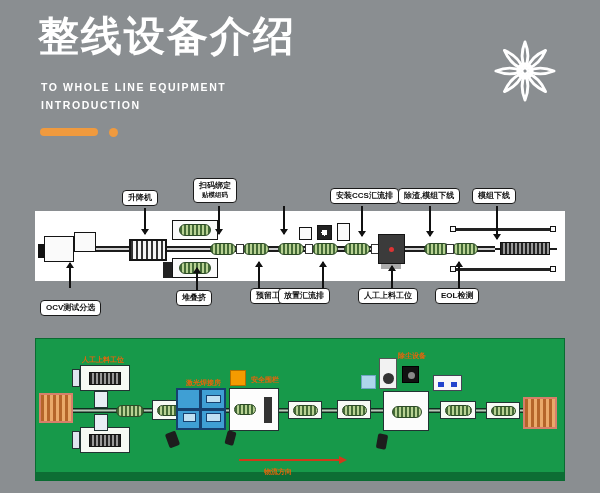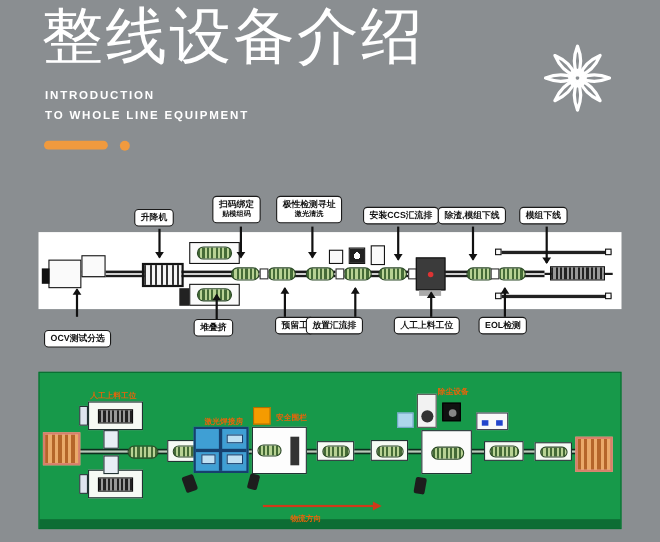--- a/index.html
+++ b/index.html
@@ -1,19 +1,19 @@
 <!DOCTYPE html>
 <html><head>
 <meta charset="utf-8">
 <style>
   html,body{margin:0;padding:0;}
   #stage{position:relative;width:600px;height:493px;background:#8A8E91;overflow:hidden;
          font-family:"Liberation Sans","DejaVu Sans",sans-serif;}
   
-  .title{position:absolute;left:38px;top:2px;font-size:56px;font-weight:400;color:#fff;
+  .title{position:absolute;left:38px;top:14px;font-size:41px;font-weight:700;color:#fff;
          letter-spacing:2px;line-height:1.1;}
   .subtitle{position:absolute;left:41px;top:78px;color:#fff;font-size:10.5px;font-weight:bold;
             letter-spacing:1.6px;line-height:18px;}
   .accent-bar{position:absolute;left:40px;top:128px;width:58px;height:8px;border-radius:4px;background:#F09A3E;}
   .accent-dot{position:absolute;left:109px;top:128px;width:9px;height:9px;border-radius:50%;background:#F09A3E;}
   .atom{position:absolute;left:494px;top:38px;}
   
   .schematic{position:absolute;left:35px;top:211px;width:530px;height:70px;background:#fff;}
   .abs{position:absolute;}
   .mach{position:absolute;background:#fafafa;border:1.5px solid #141414;box-sizing:border-box;}
@@ -54,22 +54,22 @@
        border:4px solid transparent;border-left:8px solid #CF3A1A;}
   .swatch{position:absolute;background:#F59B00;border:1px solid #B26F00;box-sizing:border-box;}
 </style>
 </head>
 <body>
 
 <div id="stage">
 
   <div class="title">整线设备介绍</div>
   <div class="subtitle">
+    <div>TO WHOLE LINE EQUIPMENT</div>
     <div>INTRODUCTION</div>
-    <div>TO WHOLE LINE EQUIPMENT</div>
   </div>
   <div class="accent-bar"></div>
   <div class="accent-dot"></div>
   <svg class="atom" viewBox="0 0 64 64" width="62" height="66">
     <g fill="none" stroke="#ffffff" stroke-width="3" stroke-linejoin="round">
       <path d="M32 2 Q38 17 32 29 Q26 17 32 2 Z"></path>
       <path d="M32 2 Q38 17 32 29 Q26 17 32 2 Z" transform="rotate(45 32 32)"></path>
       <path d="M32 2 Q38 17 32 29 Q26 17 32 2 Z" transform="rotate(90 32 32)"></path>
       <path d="M32 2 Q38 17 32 29 Q26 17 32 2 Z" transform="rotate(135 32 32)"></path>
       <path d="M32 2 Q38 17 32 29 Q26 17 32 2 Z" transform="rotate(180 32 32)"></path>
@@ -80,24 +80,20 @@
     </g>
   </svg>
 
   <div class="lbl" style="left:122px;top:190px;">
     <span>升降机</span>
   </div>
   <div class="lbl" style="left:193px;top:178px;">
     <div>扫码绑定</div>
     <div class="sub">贴模组码</div>
   </div>
-  <div class="lbl" style="left:251px;top:178px;">
-    <div>极性检测寻址</div>
-    <div class="sub">激光清洗</div>
-  </div>
   <div class="lbl" style="left:330px;top:188px;">
     <span>安装CCS汇流排</span>
   </div>
   <div class="lbl" style="left:398px;top:188px;">
     <span>除渣,模组下线</span>
   </div>
   <div class="lbl" style="left:472px;top:188px;">
     <span>模组下线</span>
   </div>
 

